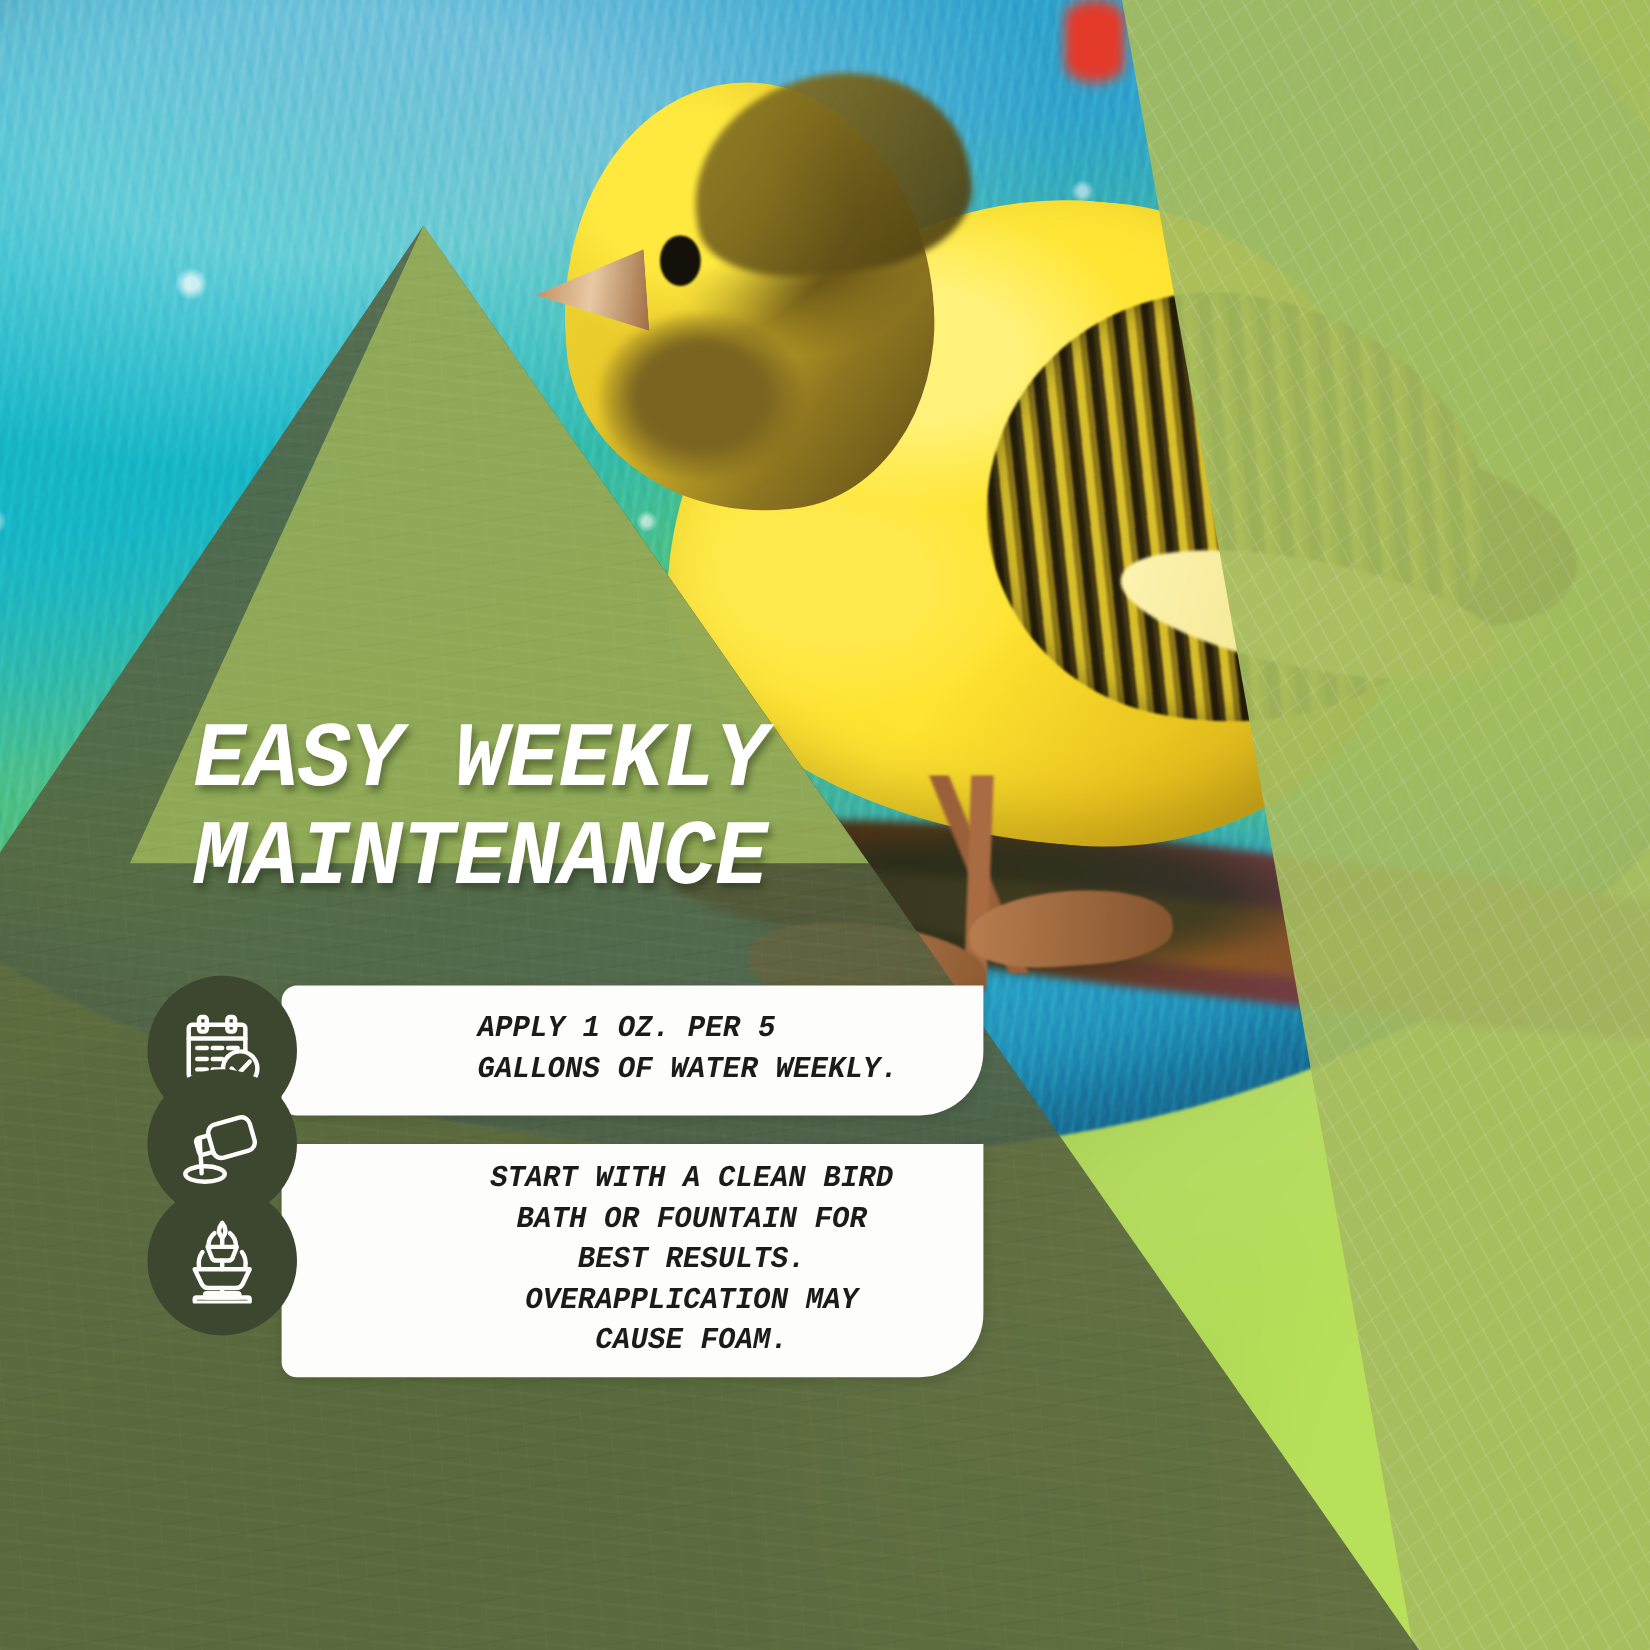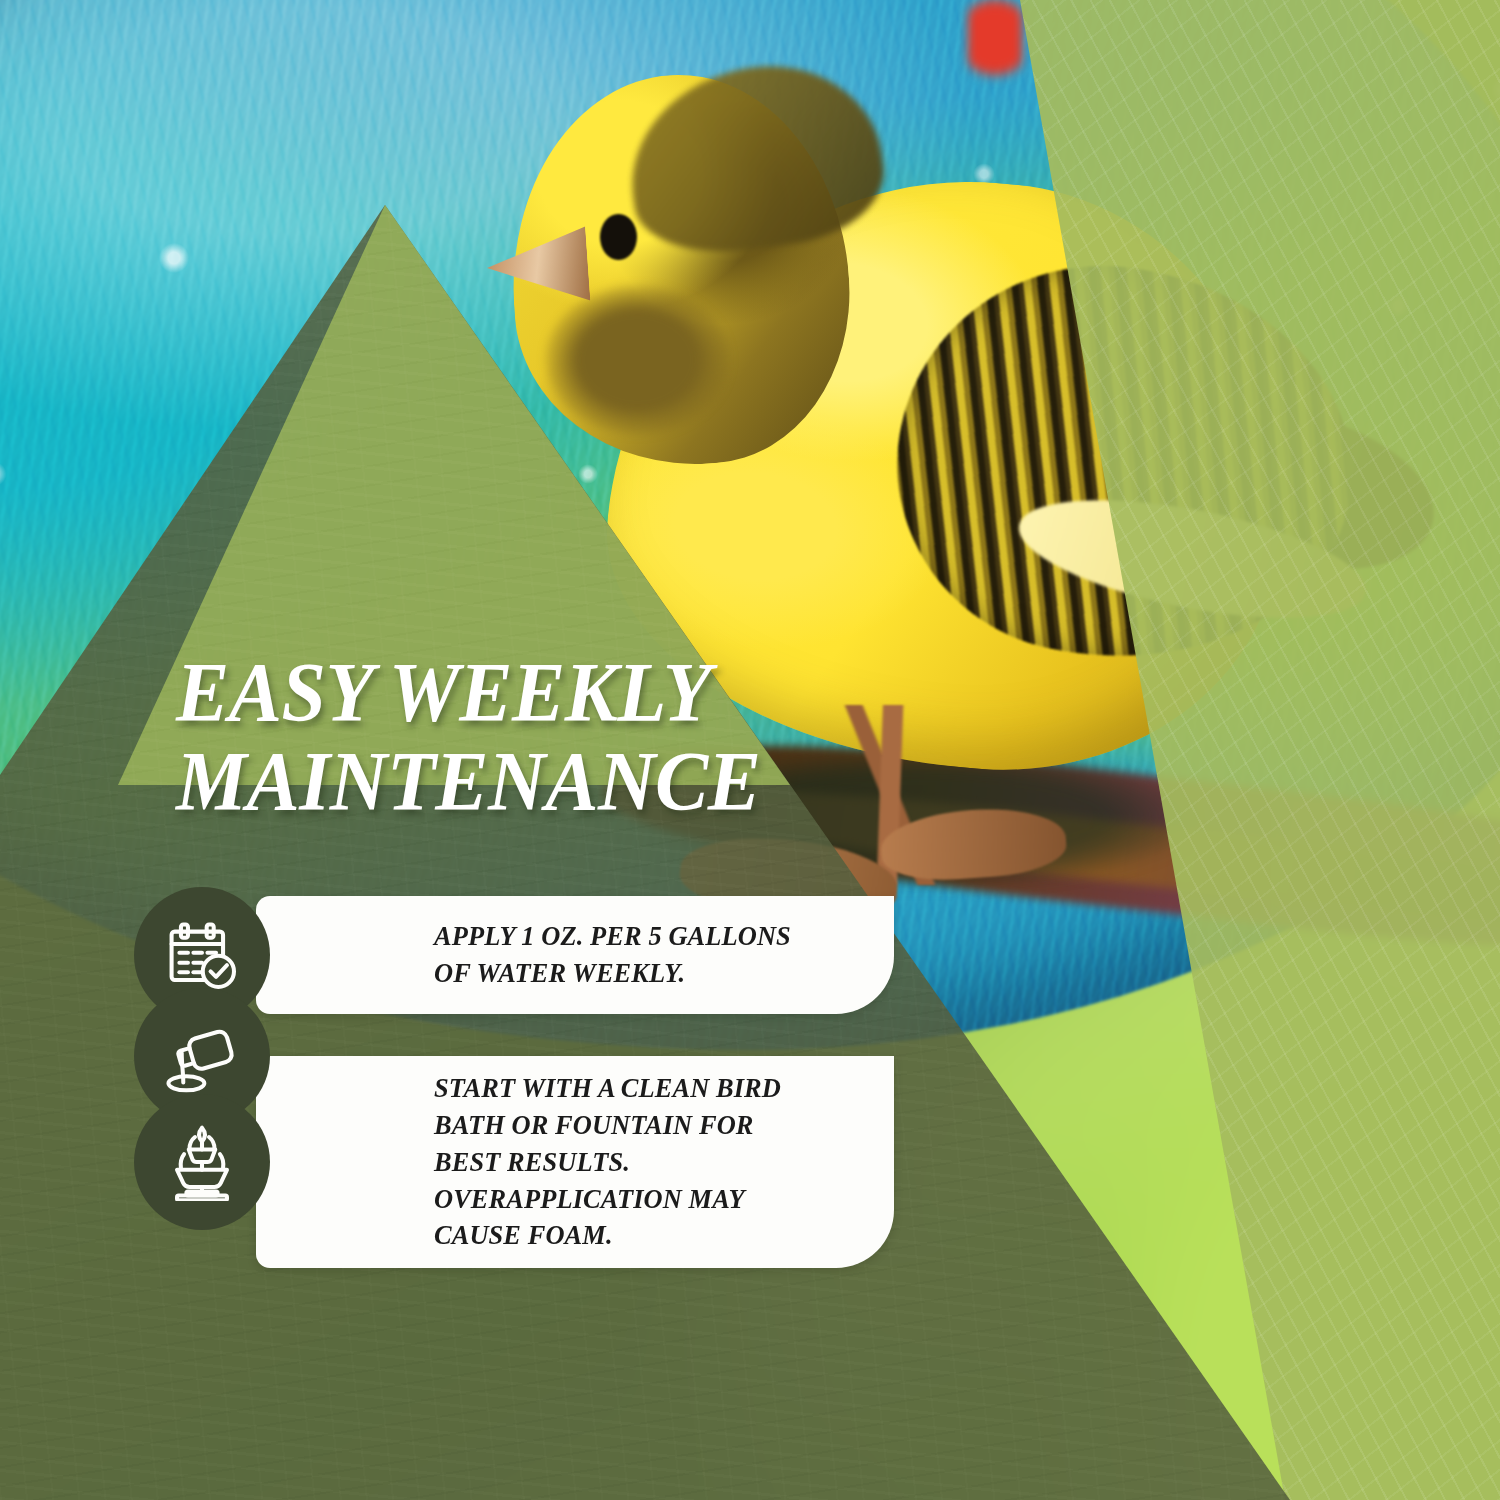--- a/index.html
+++ b/index.html
@@ -2,21 +2,21 @@
 <html><head>
 <meta charset="utf-8">
 <style>
   html,body{margin:0;padding:0;background:#fff;}
   *{box-sizing:border-box;}
 
   #stage{
     position:relative;
     width:1500px;height:1500px;
     overflow:hidden;
-    font-family:Liberation Serif, serif;
+    font-family:Liberation Mono, monospace;
     background:#3b82f6;
   }
 
   
   .photo{position:absolute;inset:0;overflow:hidden;}
 
   
   .foliage{
     position:absolute;inset:-6%;
     background:
@@ -234,33 +234,33 @@
     font-weight:bold;font-style:italic;
     letter-spacing:-0.5px;
     text-transform:uppercase;
     transform:scaleX(.95);transform-origin:left center;
     text-shadow:3px 5px 7px rgba(30,45,20,.45);
     margin:0;
   }
 
   .rows{position:absolute;left:134px;top:896px;width:760px;}
 
-  .row{position:relative;margin-bottom:42px;}
+  .row{position:relative;margin-bottom:26px;}
 
   .pill{
     position:relative;
     margin-left:122px;
     min-height:118px;
     background:#fdfdfb;
     border-radius:14px 0 58px 14px;
     display:flex;align-items:center;
     padding:14px 54px 14px 178px;
     box-shadow:0 3px 10px rgba(20,30,10,.18);
   }
-  .row-3 .pill{min-height:146px;}
+  .row-3 .pill{min-height:146px;text-align:center;}
 
   .pill-text{
     color:#1b1b1b;
     font-size:27.5px;
     line-height:1.34;
     font-weight:bold;font-style:italic;
     letter-spacing:.1px;
     text-transform:uppercase;
     transform:scaleX(.96);transform-origin:left center;
   }

